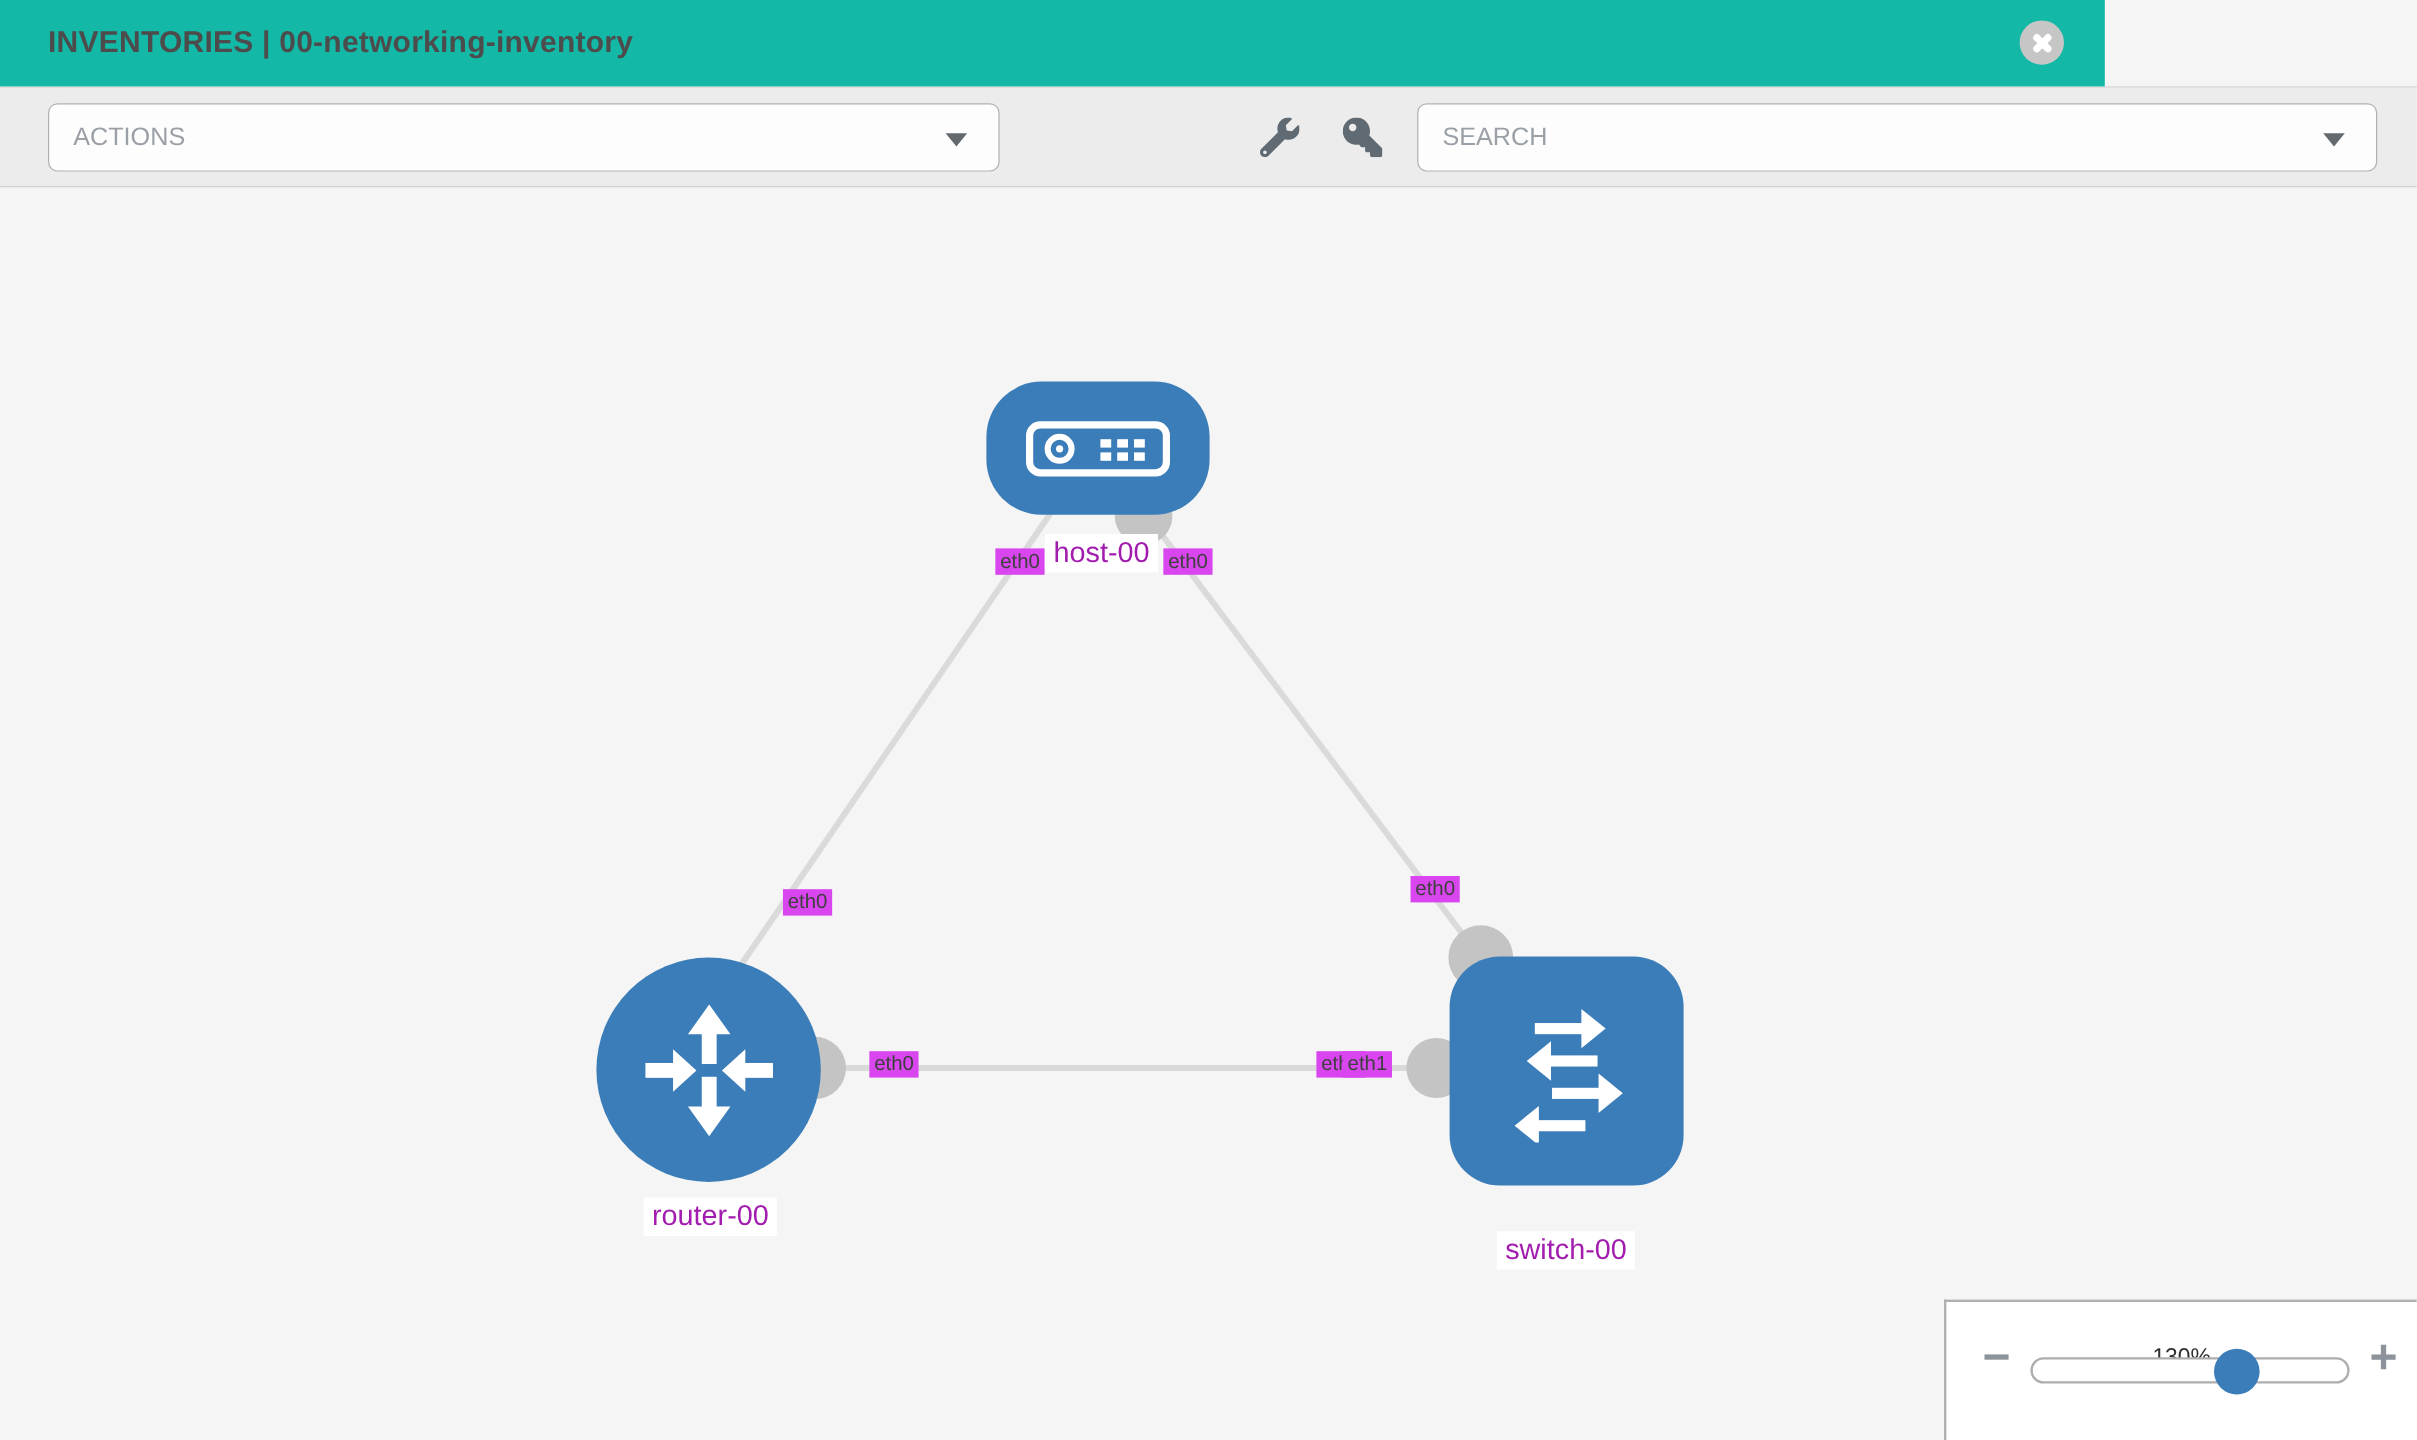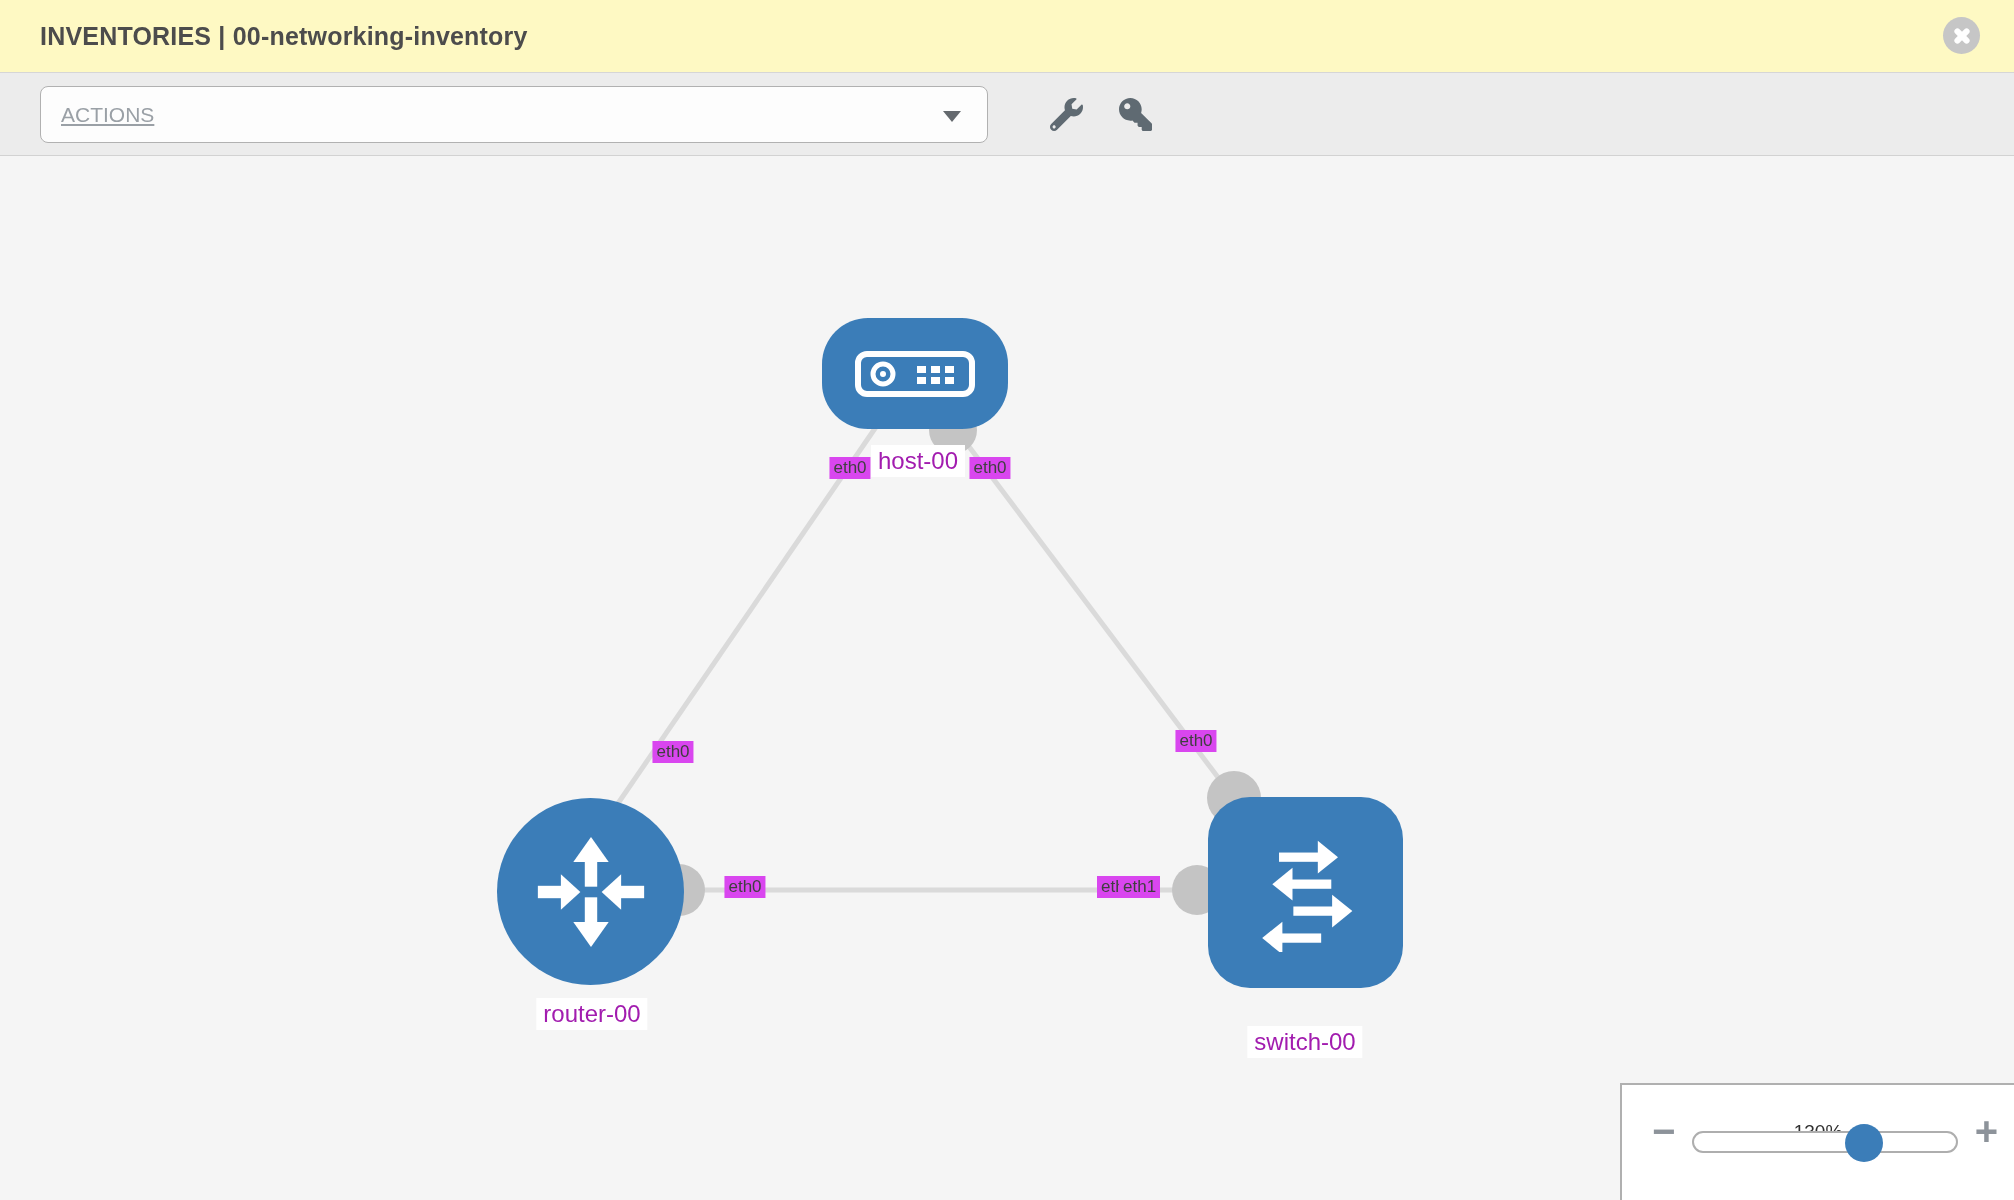--- a/index.html
+++ b/index.html
@@ -3,22 +3,22 @@
 <meta charset="utf-8">
 <style>
   * { margin:0; padding:0; box-sizing:border-box; }
   html,body { width:2014px; height:1200px; }
   body {
     font-family:"Liberation Sans","DejaVu Sans",sans-serif;
     background:#f5f5f5; position:relative; overflow:hidden;
   }
   
   .header {
-    position:absolute; left:0; top:0; width:2014px; height:72px;
-    background:#fef9c3; z-index:10;
+    position:absolute; left:0; top:0; width:1754px; height:72px;
+    background:#14b8a6; z-index:10;
   }
   .header .title {
     position:absolute; left:40px; top:50%; transform:translateY(-50%);
     font-size:25px; font-weight:bold; color:#4c4c4c; letter-spacing:.2px;
   }
   .close-btn {
     position:absolute; right:34px; top:17px; width:37px; height:37px;
     border-radius:50%; background:#c6c6c6; cursor:pointer;
   }
   .close-btn::before, .close-btn::after {
@@ -37,21 +37,21 @@
     position:absolute; top:13px; height:57px; background:#fdfdfd;
     border:1px solid #b1b1b1; border-radius:8px;
     display:flex; align-items:center; padding:0 20px;
     color:#9aa0a6; font-size:21px; cursor:pointer;
   }
   .fake-select .caret {
     position:absolute; right:26px; top:50%; margin-top:-4px;
     width:0; height:0; border-left:9px solid transparent;
     border-right:9px solid transparent; border-top:11px solid #64696e;
   }
-  .select-actions { left:40px; width:948px;text-decoration:underline; }
+  .select-actions { left:40px; width:793px; }
   .select-search  { left:1181px; width:800px; }
   .tool-icon {
     position:absolute; top:50%; transform:translateY(-50%);
     width:40px; height:40px; cursor:pointer;
     display:flex; align-items:center; justify-content:center;
   }
   .tool-icon svg { width:33px; height:33px; fill:#5f6a72; }
   .icon-wrench { left:1046px; }
   .icon-key    { left:1115px; }
   .icon-key svg { transform:scale(-1,1); }
@@ -122,20 +122,24 @@
         <path d="M507.73 109.1c-2.24-9.03-13.54-12.09-20.12-5.51l-74.36 74.36-67.88-11.31-11.31-67.88 74.36-74.36c6.62-6.62 3.43-17.9-5.66-20.16-47.38-11.74-99.55.91-136.58 37.93-39.64 39.64-50.55 97.1-34.05 147.2L18.74 402.76c-24.99 24.99-24.99 65.51 0 90.5 24.99 24.99 65.51 24.99 90.5 0l213.21-213.21c50.12 16.71 107.47 5.68 147.37-34.22 37.07-37.07 49.7-89.32 37.91-136.73zM64 472c-13.25 0-24-10.75-24-24 0-13.26 10.75-24 24-24s24 10.74 24 24c0 13.25-10.75 24-24 24z"></path>
       </svg>
   </div>
 
   <div class="tool-icon icon-key">
     <svg viewBox="0 0 512 512">
         <path d="M512 176.001C512 273.203 433.202 352 336 352c-11.22 0-22.19-1.062-32.827-3.069l-24.012 27.014A23.999 23.999 0 0 1 261.223 384H224v40c0 13.255-10.745 24-24 24h-40v40c0 13.255-10.745 24-24 24H24c-13.255 0-24-10.745-24-24v-78.059c0-6.365 2.529-12.47 7.029-16.971l161.802-161.802C163.108 213.814 160 195.271 160 176 160 78.798 238.797.001 335.999 0 433.488-.001 512 78.511 512 176.001zM336 128c0 26.51 21.49 48 48 48s48-21.49 48-48-21.49-48-48-48-48 21.49-48 48z"></path>
       </svg>
   </div>
 
+  <div class="fake-select select-search">
+    <span>SEARCH</span>
+    <span class="caret"></span>
+  </div>
 </div>
 
 <div class="canvas">
 
   <svg class="links-layer" width="2014" height="1044" viewBox="0 156 2014 1044">
 
     <line x1="878" y1="424" x2="608" y2="818" stroke="#dadada" stroke-width="5"></line>
     <line x1="955" y1="428" x2="1235" y2="800" stroke="#dadada" stroke-width="5"></line>
     <line x1="665" y1="890" x2="1205" y2="890" stroke="#dadada" stroke-width="5"></line>
 

